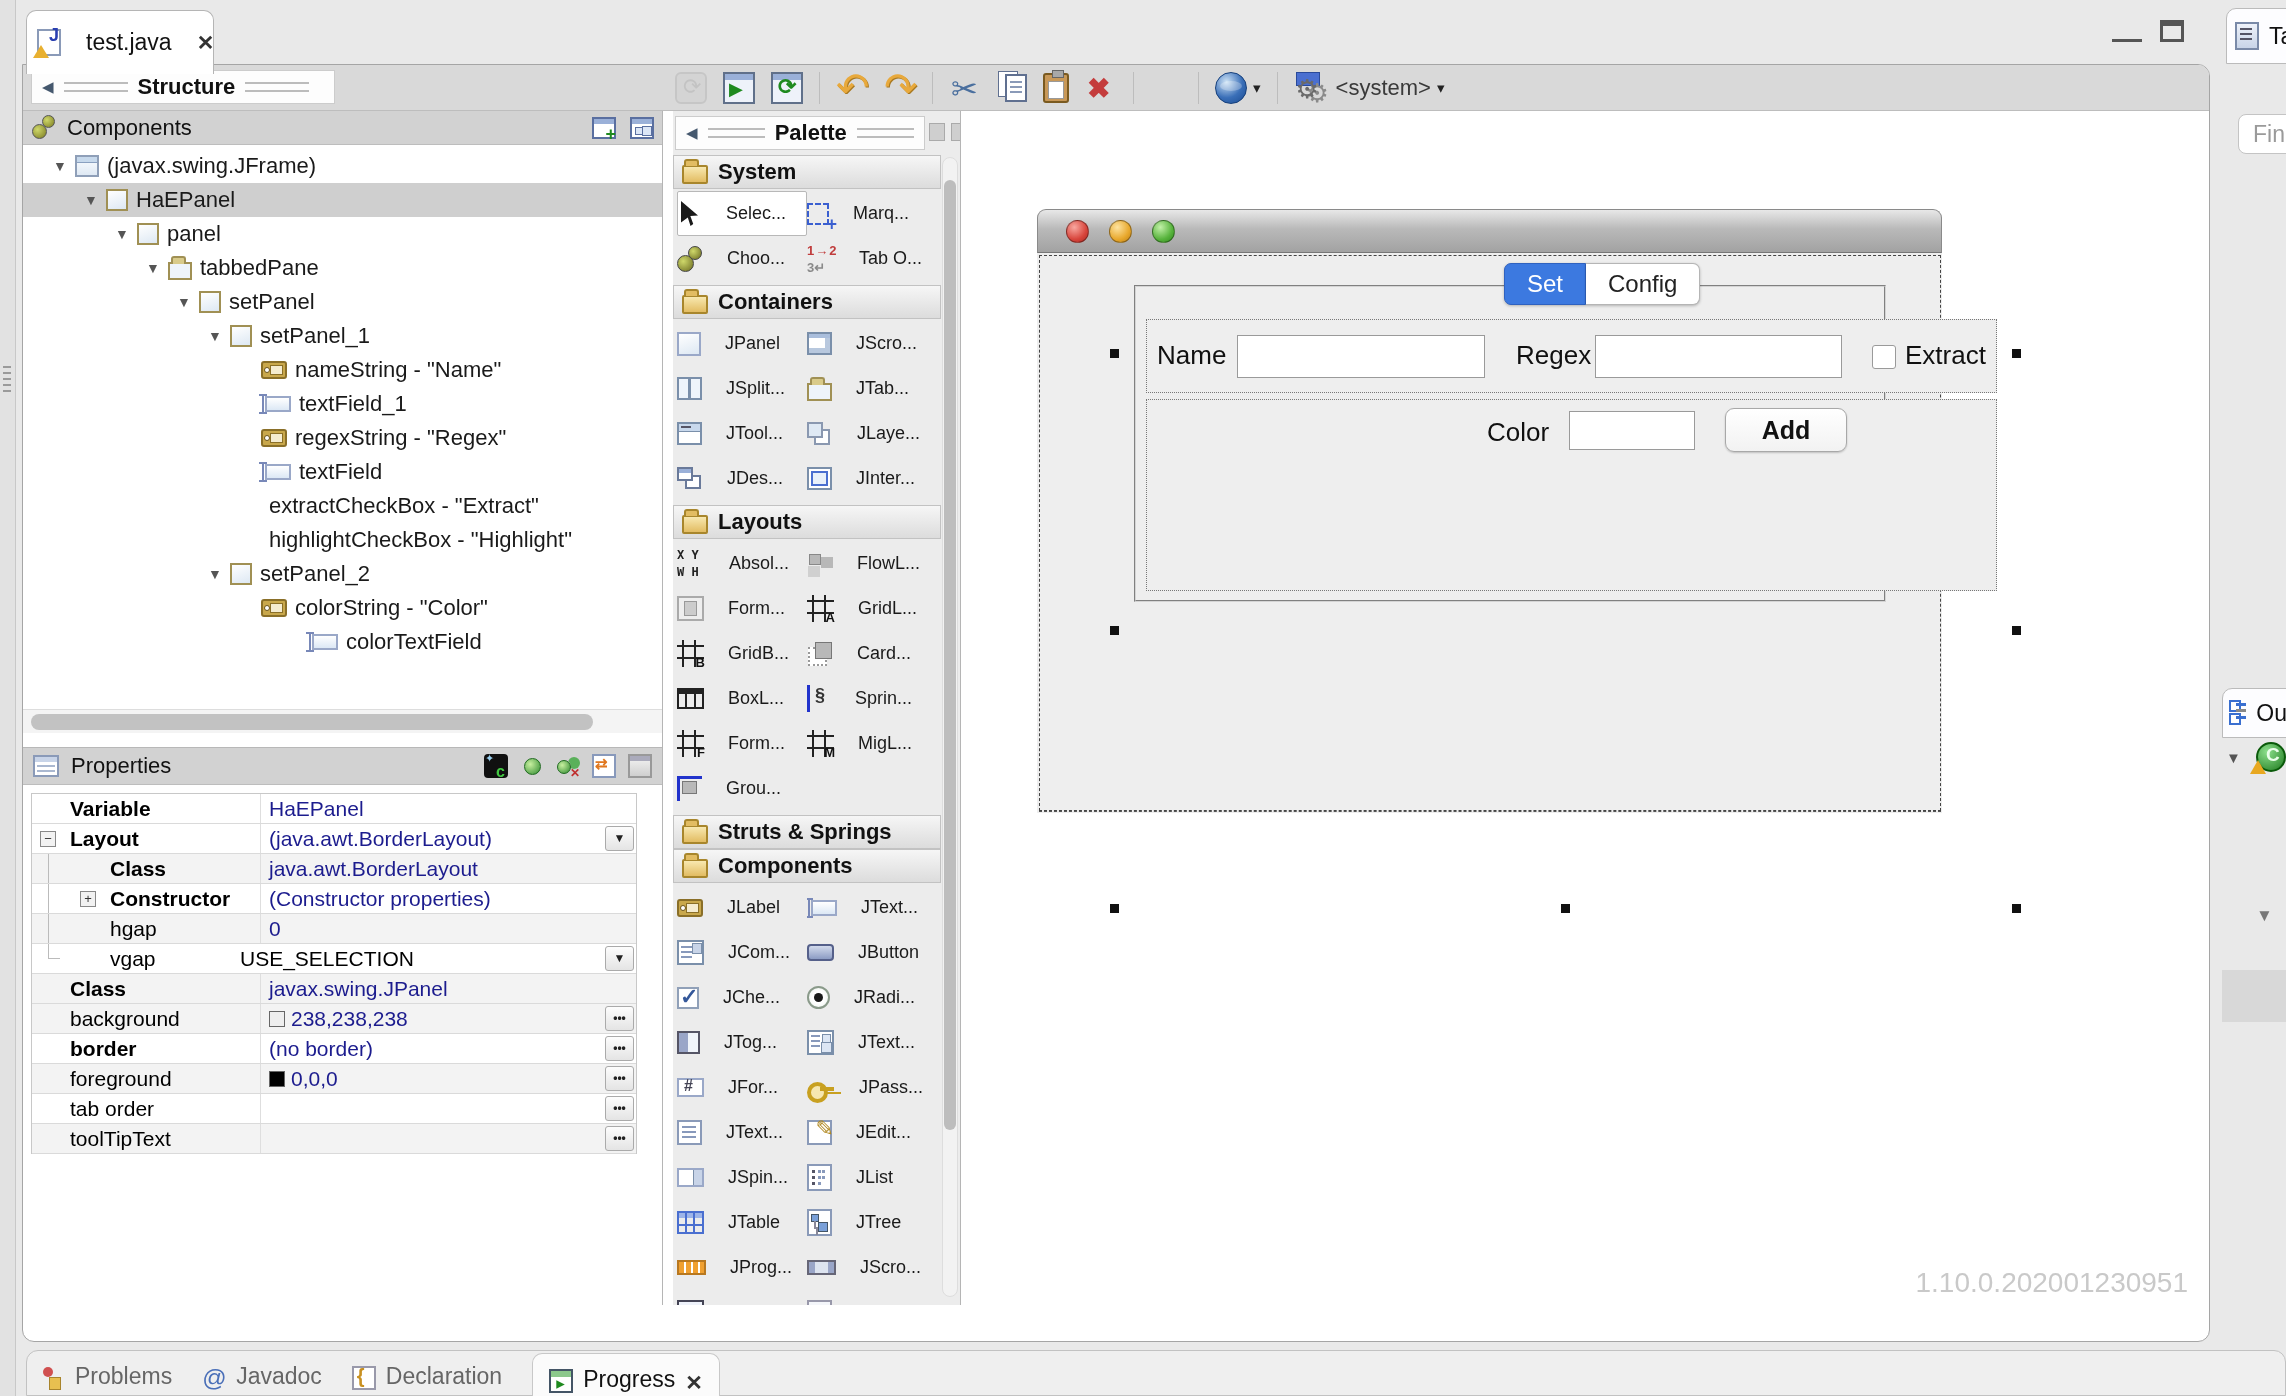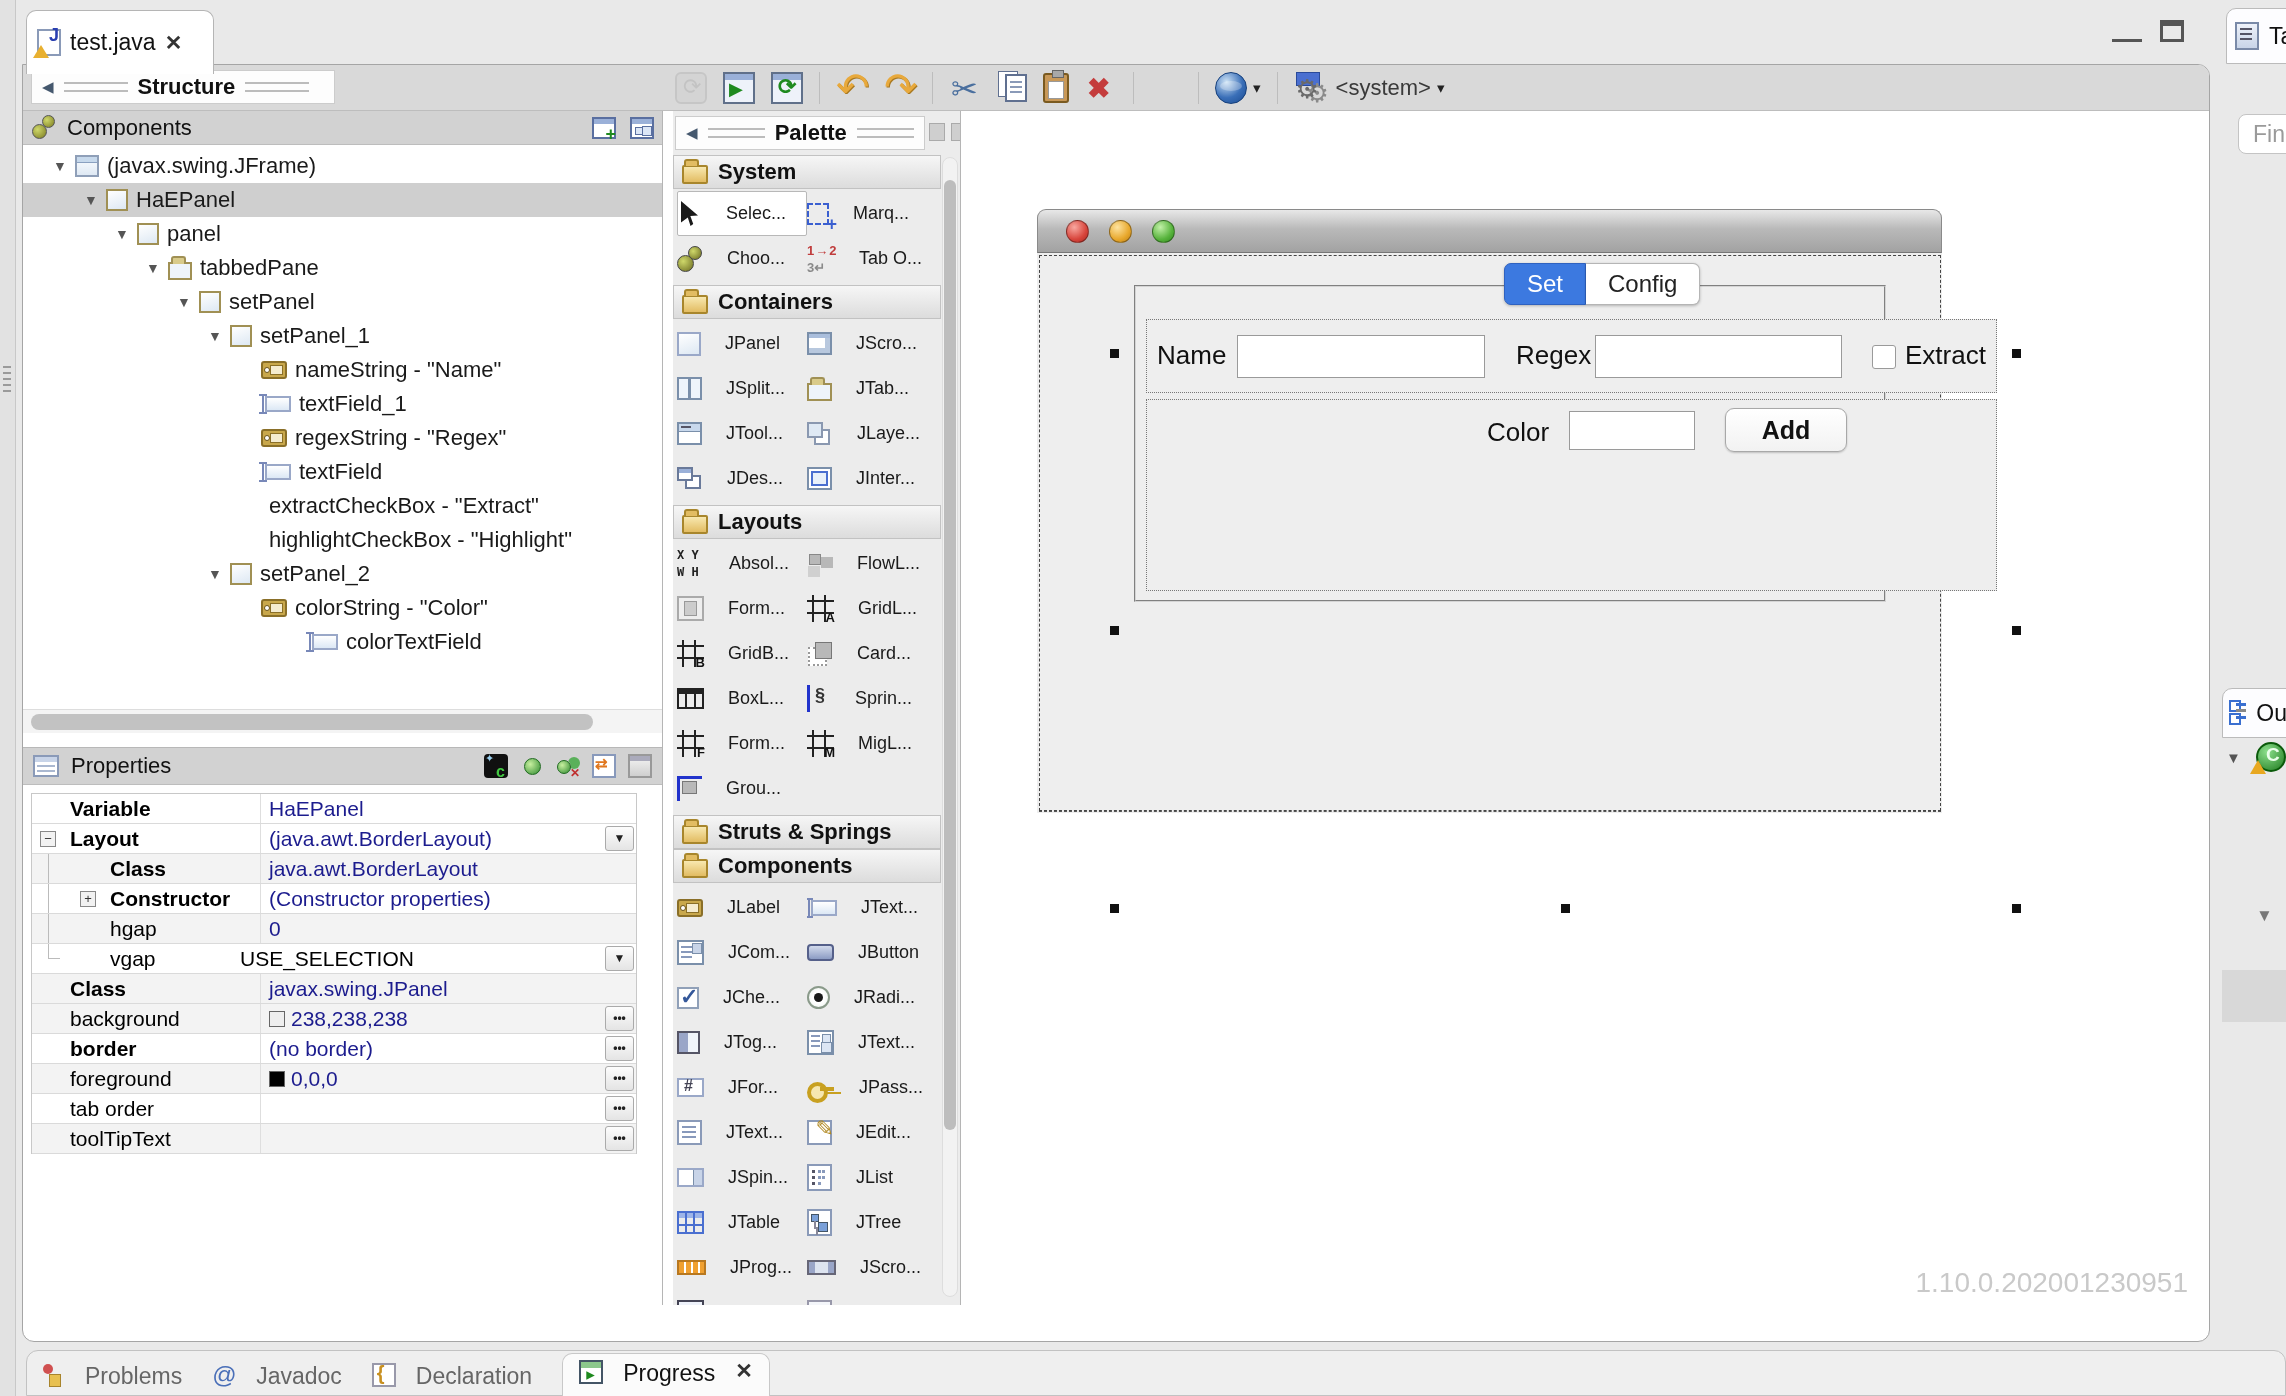--- a/index.html
+++ b/index.html
@@ -2,21 +2,21 @@
 <html><head>
 <meta charset="utf-8">
 <style>
   *{margin:0;padding:0;box-sizing:border-box}
   html,body{background:#e8e8e8}
   #root{position:relative;width:2286px;height:1396px;background:#e9e9e9;font-family:"Liberation Sans",sans-serif;overflow:hidden;color:#1a1a1a}
 
   
   #left-strip{position:absolute;left:0;top:0;width:16px;height:1396px;background:#e2e2e2;border-right:1px solid #c8c8c8}
   #left-grip{position:absolute;left:3px;top:366px;width:8px;height:26px;background:repeating-linear-gradient(#9a9a9a 0 2px,transparent 2px 6px)}
-  #editor-tab{position:absolute;left:26px;top:10px;width:188px;height:64px;background:#fff;border:1px solid #b5b5b5;border-bottom:none;border-radius:10px 10px 0 0;display:flex;align-items:center;gap:9px;padding:0 10px;z-index:5}
+  #editor-tab{position:absolute;left:26px;top:10px;width:188px;height:64px;background:#fff;border:1px solid #b5b5b5;border-bottom:none;border-radius:10px 10px 0 0;display:flex;align-items:center;gap:25px;padding:0 10px;z-index:5}
   #editor-tab .title{font-size:23px;color:#111}
   .jfile{position:relative;width:24px;height:27px;background:#fff;border:2px solid #8a9ab8;flex:none}
   .jfile::before{content:"J";position:absolute;right:0px;top:-6px;font-weight:bold;font-size:18px;color:#2a3fb0}
   .jfile::after{content:"";position:absolute;left:-6px;bottom:-4px;width:0;height:0;border-left:8px solid transparent;border-right:8px solid transparent;border-bottom:13px solid #e8b030}
   .xclose{font-size:21px;color:#333;font-weight:bold;line-height:1}
   #win-min{position:absolute;left:2112px;top:18px;width:30px;height:24px;border-bottom:3px solid #555}
   #win-max{position:absolute;left:2160px;top:20px;width:24px;height:22px;border:3px solid #555}
   #win-max::before{content:"";position:absolute;left:-3px;top:-3px;right:-3px;height:6px;background:#555}
 
   
@@ -261,21 +261,21 @@
   .mode.on{background:linear-gradient(#c4d6f4,#9fbdf0);border:1px solid #7fa0d8}
   .mi-source{width:22px;height:26px;border:2px solid #99a;background:#fff;position:relative}
   .mi-source::before{content:"";position:absolute;left:3px;top:4px;width:12px;height:3px;background:#c05050;box-shadow:0 6px 0 #4a8a4a,0 12px 0 #5a6ac8}
   .mi-design{width:25px;height:23px;border:2px solid #5a78b8;background:#fff;position:relative}
   .mi-design::before{content:"";position:absolute;left:0;top:0;right:0;height:5px;background:#9ab4e0}
   .mi-design::after{content:"";position:absolute;left:3px;top:8px;width:7px;height:7px;border:1px solid #5a78b8;background:#dce6f6;box-shadow:10px 0 0 #dce6f6,10px 0 0 1px #5a78b8}
 
   
   #bottom-panel{position:absolute;left:26px;top:1350px;width:2260px;height:46px;background:#efefef;border:1px solid #c2c2c2;border-radius:12px 12px 0 0}
   #bottom-tabs{position:absolute;left:14px;top:4px;display:flex;align-items:center;gap:30px;height:42px}
-  .btab{display:flex;align-items:flex-start;gap:20px;font-size:23px;color:#666}
+  .btab{display:flex;align-items:flex-end;gap:10px;font-size:23px;color:#666}
   .btab.on{background:#fbfbfb;border:1px solid #c8c8c8;border-bottom:none;border-radius:10px 10px 0 0;padding:6px 16px;color:#111;height:46px}
   .bt{display:inline-block;position:relative;width:24px;height:24px}
   .bt-problems::before{content:"";position:absolute;left:2px;top:1px;width:10px;height:10px;border-radius:50%;background:#d05050}
   .bt-problems::after{content:"";position:absolute;left:8px;bottom:0;width:10px;height:11px;background:#e8c050;border:1px solid #a8842c}
   .bt-javadoc::before{content:"@";position:absolute;left:0;top:-2px;font-size:24px;color:#4a6fb8}
   .bt-declaration{border:2px solid #99a;background:#fff}
   .bt-declaration::before{content:"{";position:absolute;left:3px;top:-3px;font-size:20px;font-weight:bold;color:#c89020}
   .bt-progress{border:2px solid #456;background:#fff}
   .bt-progress::before{content:"";position:absolute;left:0;right:0;top:0;height:6px;background:#8cc88c}
   .bt-progress::after{content:"▸";position:absolute;left:5px;top:2px;color:#1f8a1f;font-size:17px}

